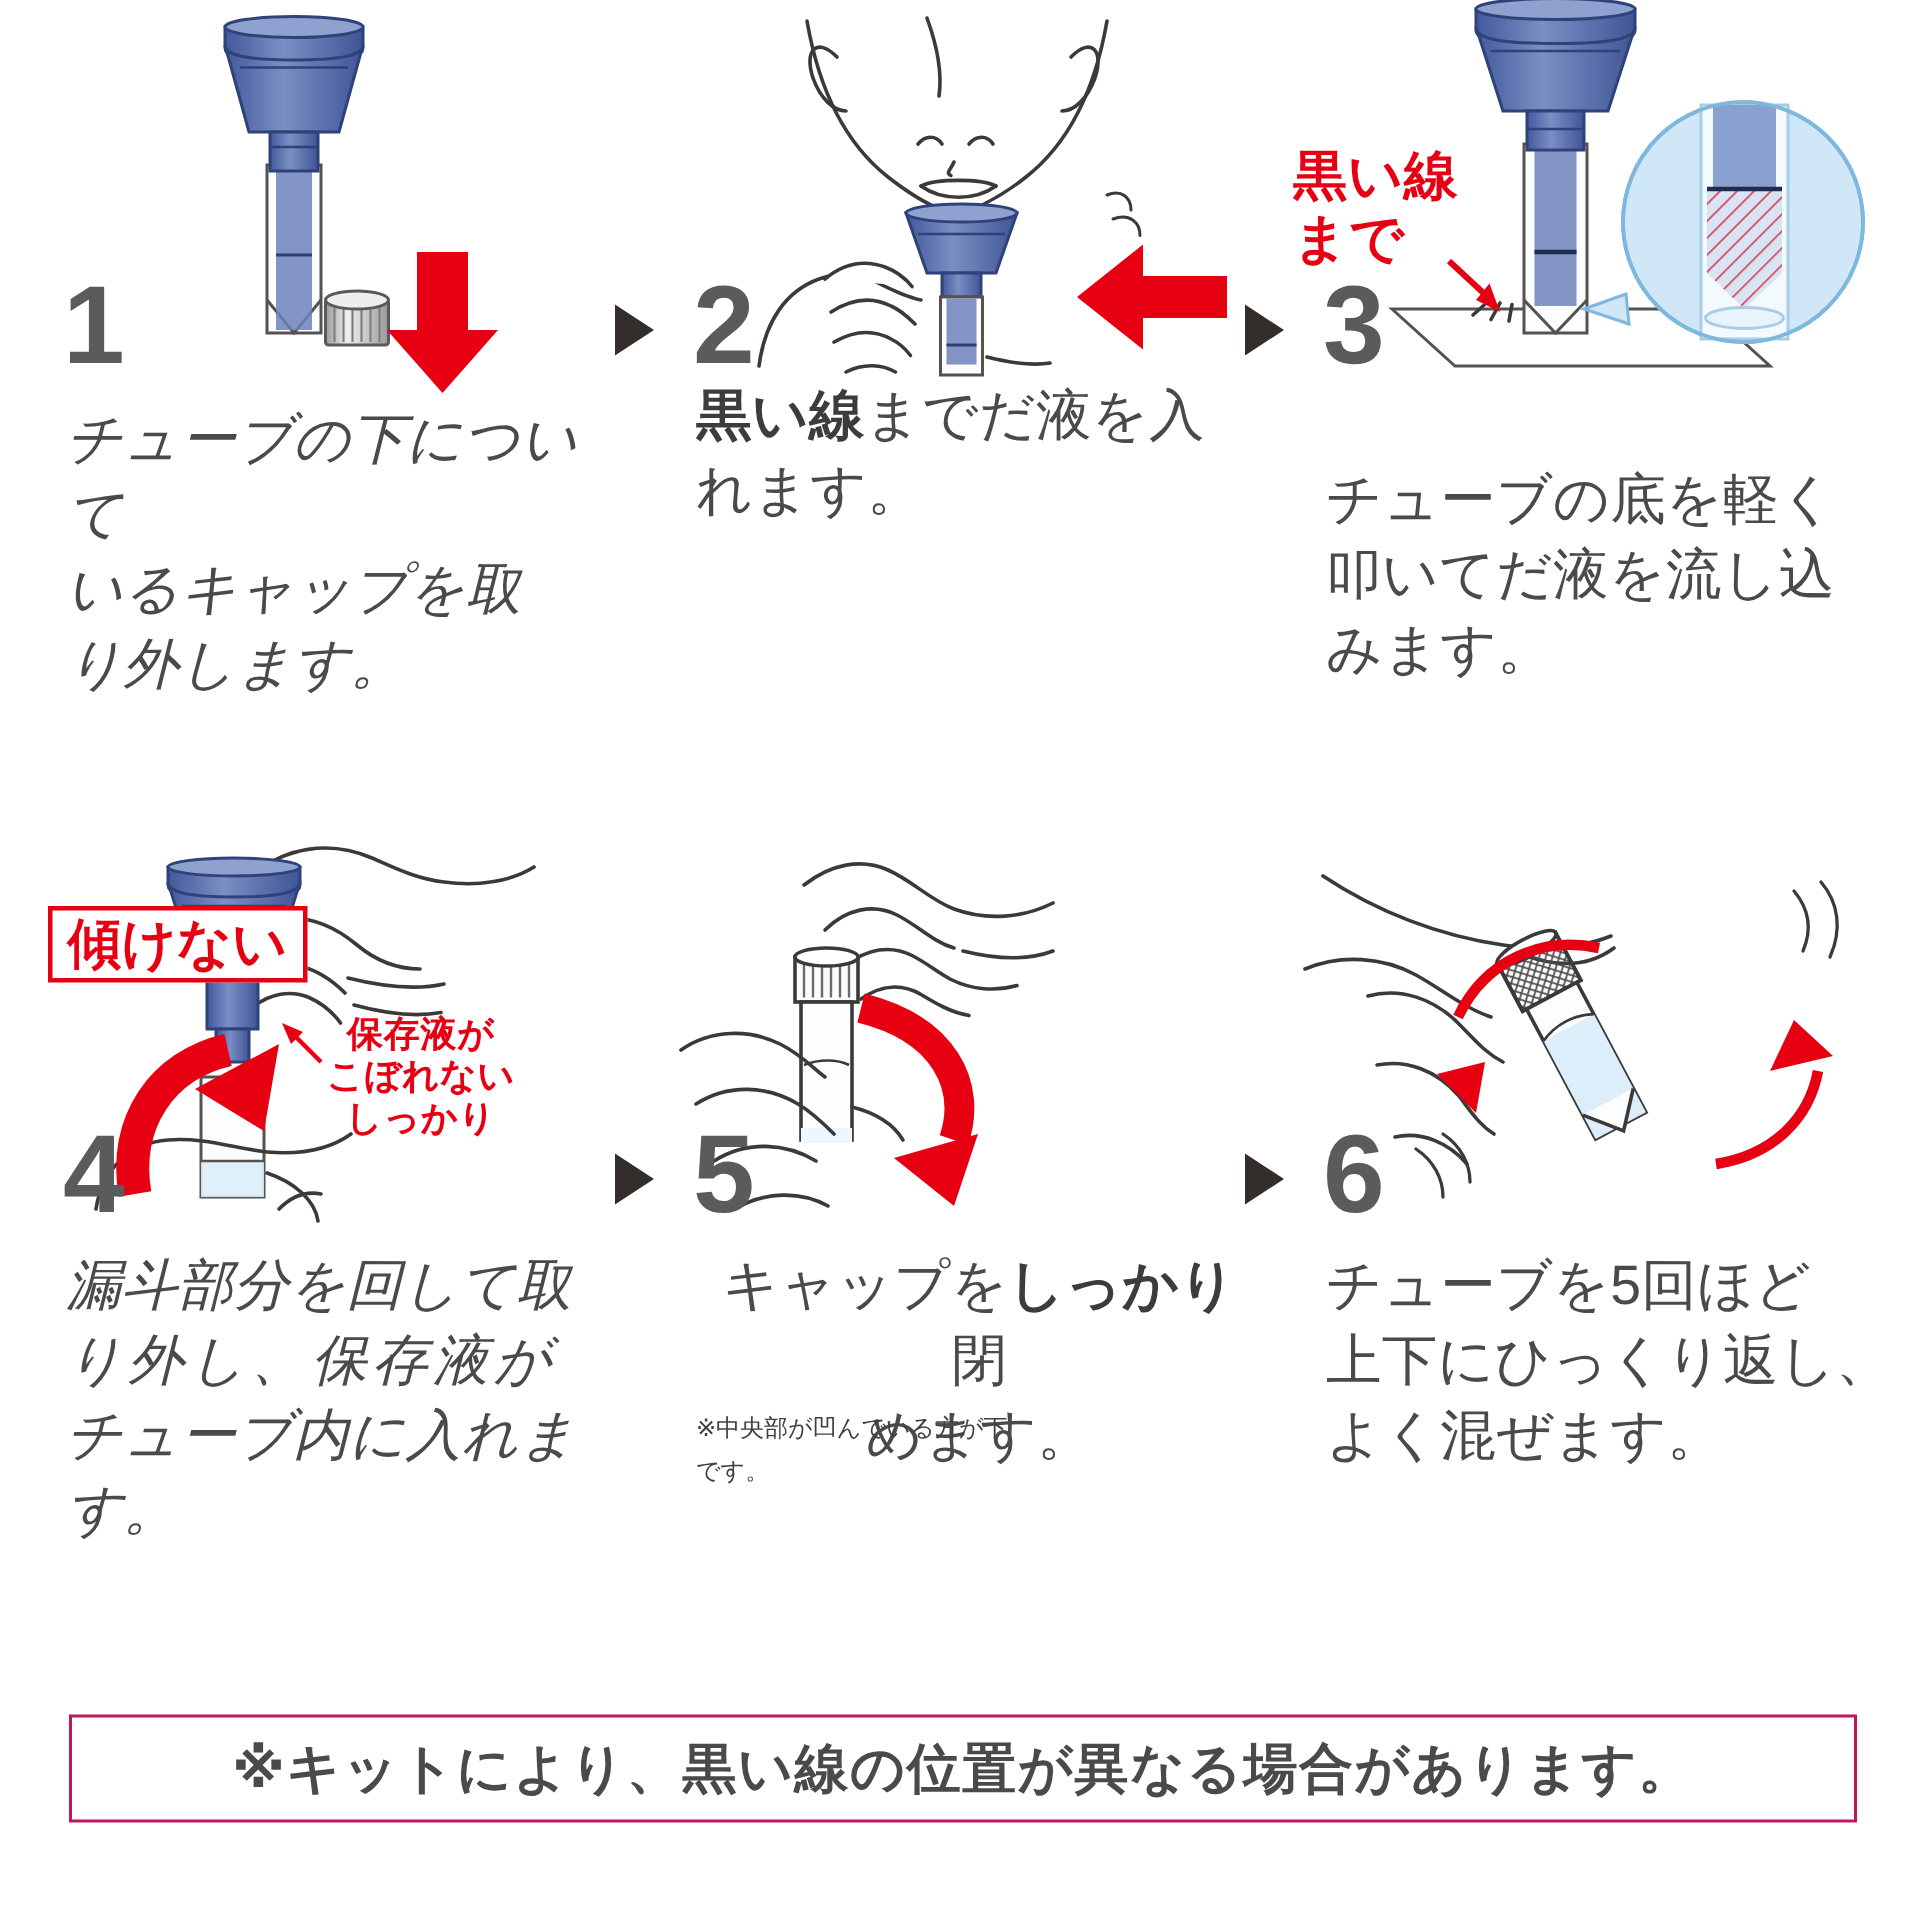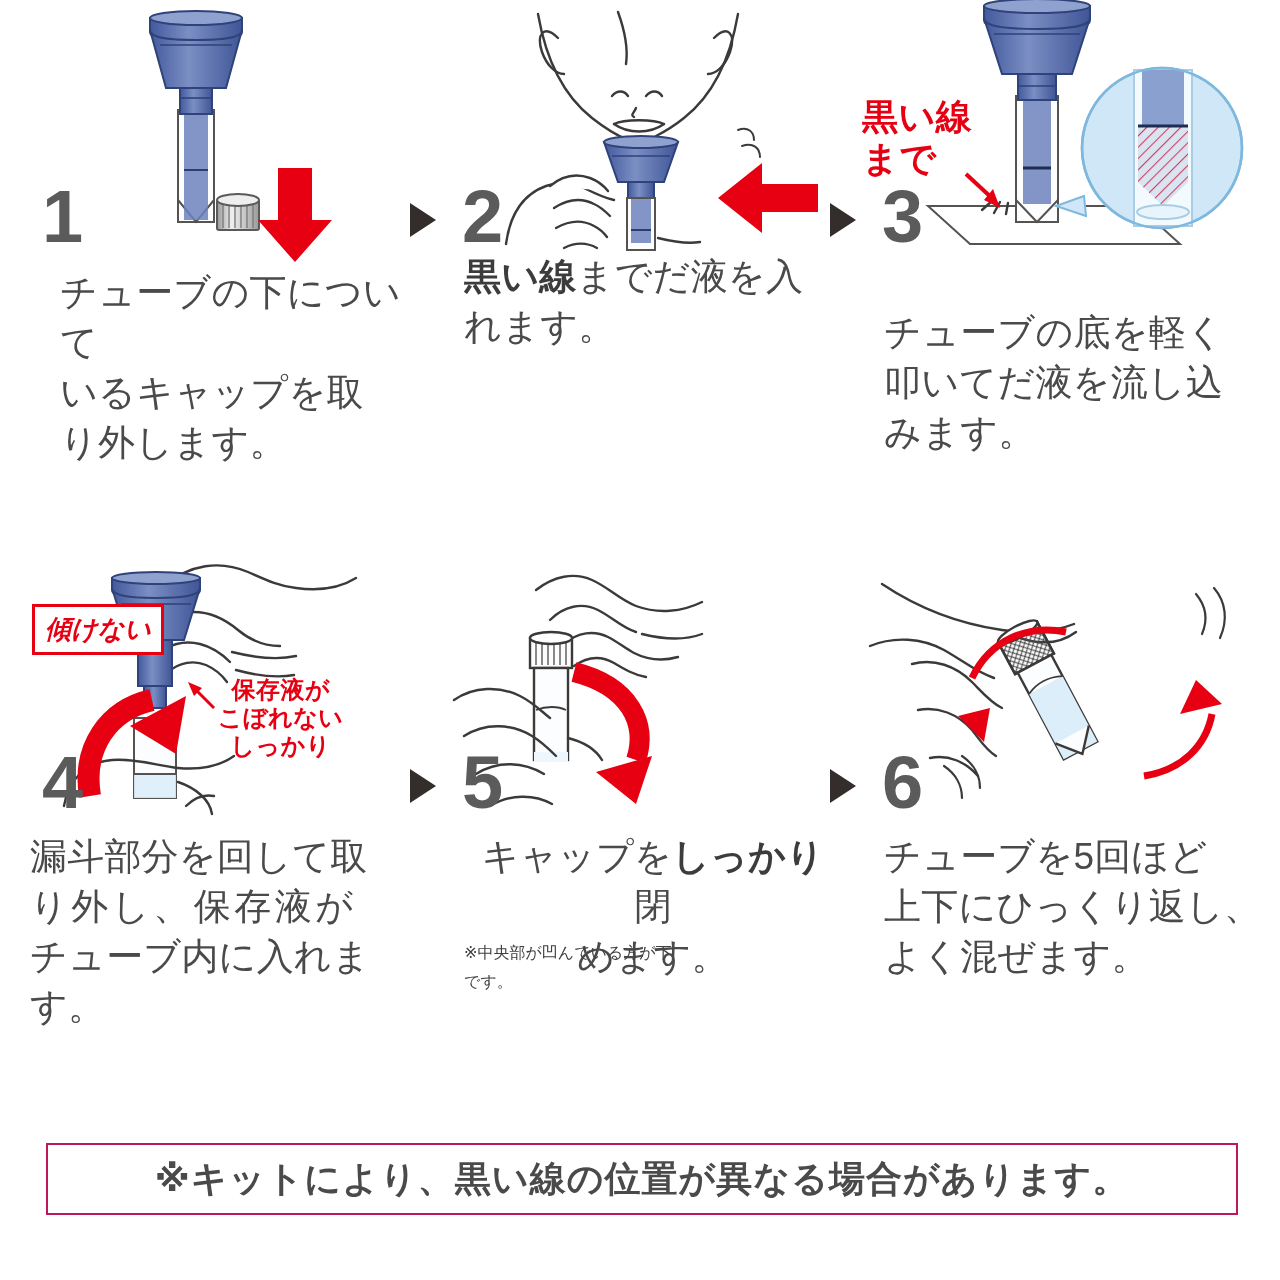--- a/index.html
+++ b/index.html
@@ -69,27 +69,26 @@
     font-weight:bold;
     font-size:36px;
     line-height:42px;
     letter-spacing:0.5px;
   }
   .red-ann.sm{font-size:24px;line-height:28px;text-align:center;}
   .red-box{
     position:absolute;
     color:#e60012;
     font-weight:bold;
-    font-size:26px;
+    font-size:36px;
     line-height:26px;
     border:3px solid #e60012;
     padding:9px 10px 10px 10px;
     background:#fff;
     white-space:nowrap;
-    font-style:italic;
   }
 
   
   .footer{
     position:absolute;
     left:46px;top:1143px;
     width:1188px;height:68px;
     border:2px solid #be185d;
     background:#ffffff;
     display:flex;align-items:center;justify-content:center;
@@ -148,21 +147,21 @@
                 <line x1="227" y1="205" x2="227" y2="228"></line>
           </g>
           <ellipse cx="212" cy="200" rx="21" ry="6" fill="#eeeeee" stroke="#5a5a5a" stroke-width="2"></ellipse>
 
           <g>
             <path d="M252 168 h34 v52 h20 l-37 42 l-37 -42 h20 z" fill="#e60012"></path>
           </g>
         </svg>
       </div>
       <div class="num" style="left:16px;top:180px;">1</div>
-      <div class="body-txt" style="left:34px;top:268px;">チューブの下について<br>いるキャップを取<br>り外します。</div>
+      <div class="body-txt" style="left:18px;top:268px;font-style:italic;">チューブの下について<br>いるキャップを取<br>り外します。</div>
     </div>
 
     <div class="tri" style="left:410px;top:203px;"></div>
 
     <div class="cell c2">
       <div class="art">
         <svg width="400" height="250" viewBox="0 0 400 250">
           <defs>
             <linearGradient id="fg2" x1="0" y1="0" x2="1" y2="0">
               <stop offset="0" stop-color="#42599c"></stop>
@@ -333,21 +332,21 @@
       <div class="red-ann sm" style="left:192px;top:116px;">
         <div>保存液が</div>
         <div>こぼれない</div>
         <div>しっかり</div>
       </div>
       <svg style="position:absolute;left:156px;top:118px;" width="40" height="38">
         <path d="M32 30 L14 12" stroke="#e60012" stroke-width="3" fill="none"></path>
         <path d="M6 4 L20 10 L12 18 z" fill="#e60012"></path>
       </svg>
       <div class="num" style="left:16px;top:186px;">4</div>
-      <div class="body-txt" style="left:4px;top:272px;">漏斗部分を回して取<br><span class="spaced">り外し、保存液が</span><br>チューブ内に入れま<br>す。</div>
+      <div class="body-txt" style="left:18px;top:272px;font-style:italic;">漏斗部分を回して取<br><span class="spaced">り外し、保存液が</span><br>チューブ内に入れま<br>す。</div>
     </div>
 
     <div class="tri" style="left:410px;top:209px;"></div>
 
     <div class="cell c2">
       <div class="art">
         <svg width="400" height="250" viewBox="0 0 400 250">
 
           <g fill="#ffffff" stroke="#3c3a38" stroke-width="2.4" stroke-linecap="round" stroke-linejoin="round">
             <path d="M90 30 c18 -14 38 -18 56 -10 c16 7 28 20 44 26 c22 8 46 6 66 -4"></path>

